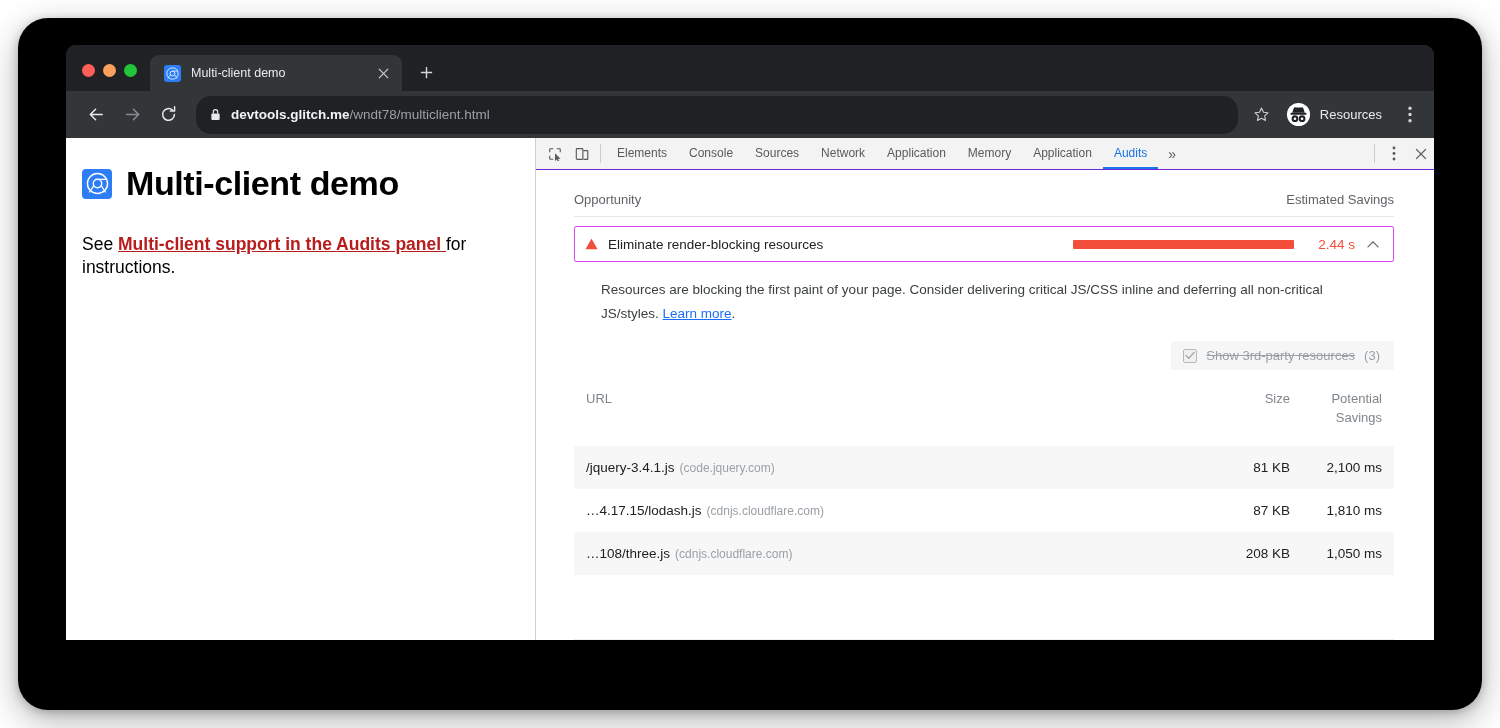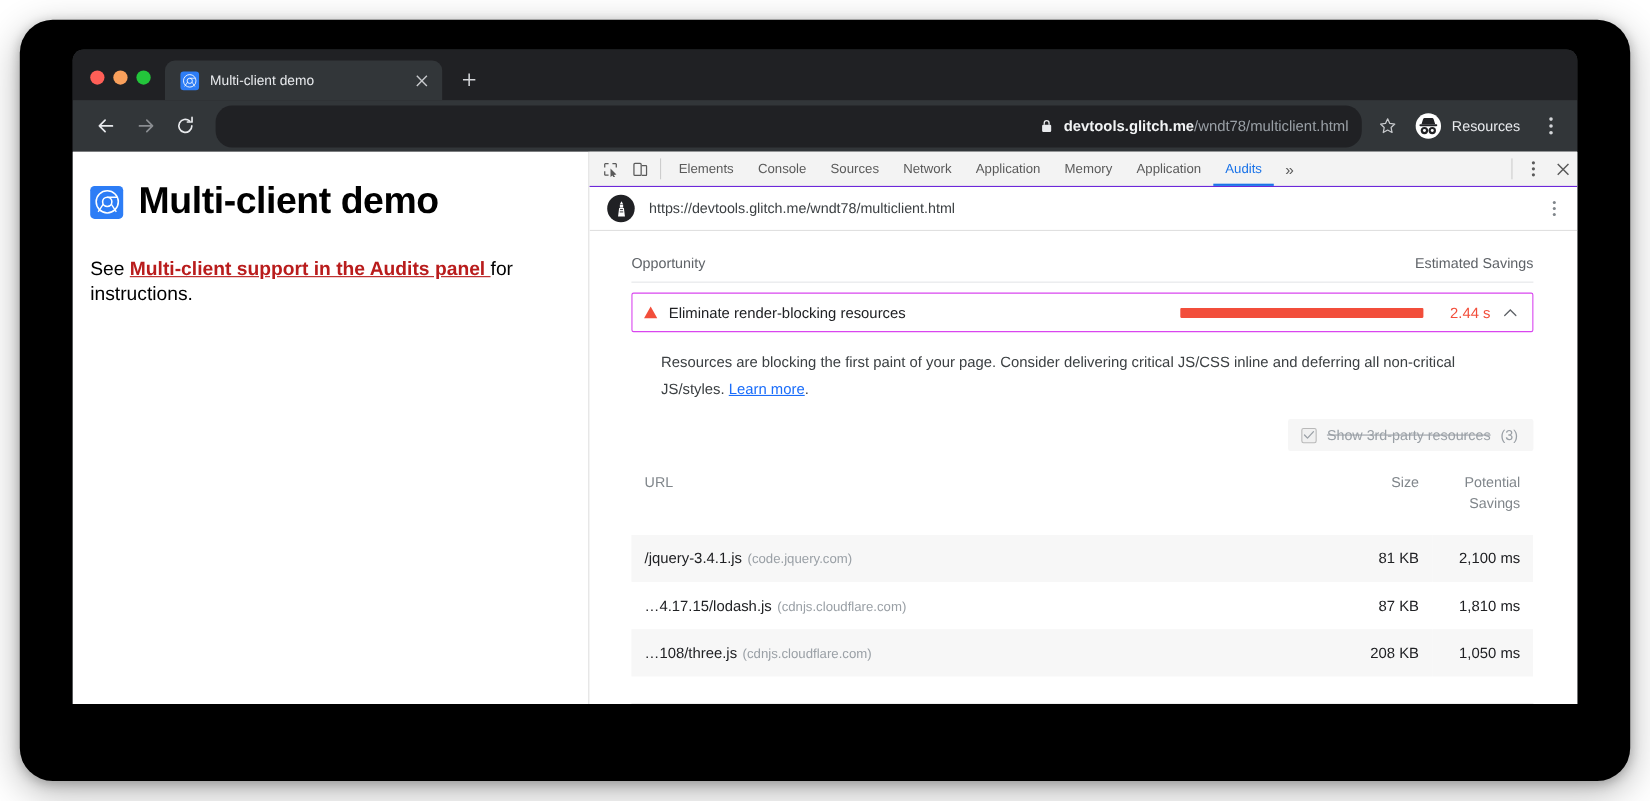--- a/index.html
+++ b/index.html
@@ -115,21 +115,20 @@
     flex: 1 1 auto;
     height: 38px;
     margin: 0 6px 0 8px;
     background: #202124;
     border-radius: 15px;
     display: flex;
     align-items: center;
     padding: 0 12px 0 14px;
     gap: 10px;
     min-width: 0;
-    justify-content: flex-end;
   }
   .omnibox-url {
     font-size: 13.5px;
     color: #9aa0a6;
     white-space: nowrap;
     overflow: hidden;
     text-overflow: ellipsis;
   }
   .omnibox-url .host { color: #f1f3f4; font-weight: bold; }
   .star-btn {
@@ -578,38 +577,20 @@
         <div class="dt-icon-btn">
           <svg width="12" height="12" viewBox="0 0 13 13">
             <path d="M1.2 1.2 L11.8 11.8 M11.8 1.2 L1.2 11.8" stroke="#5a5a5a" stroke-width="1.45" fill="none"></path>
           </svg>
         </div>
       </div>
 
 
       <div class="report">
 
-        <div class="report-head">
-          <span class="lh-logo">
-            <svg width="16" height="16" viewBox="0 0 18 18">
-              <path d="M9 1.2 L10.6 4.2 L7.4 4.2 Z" fill="#ffffff"></path>
-              <rect x="7.3" y="4.6" width="3.4" height="3" fill="#ffffff"></rect>
-              <path d="M6.6 8 H11.4 L12.5 16.6 H5.5 Z" fill="#ffffff"></path>
-              <path d="M7.5 9.6 H10.5 M7.2 12 H10.8" stroke="#202124" stroke-width="0.9"></path>
-            </svg>
-          </span>
-          <span class="report-url">https://devtools.glitch.me/wndt78/multiclient.html</span>
-          <span class="report-kebab">
-            <svg width="4" height="15" viewBox="0 0 4 16">
-              <circle cx="2" cy="2.2" r="1.5" fill="#80868b"></circle>
-              <circle cx="2" cy="8" r="1.5" fill="#80868b"></circle>
-              <circle cx="2" cy="13.8" r="1.5" fill="#80868b"></circle>
-            </svg>
-          </span>
-        </div>
 
         <div class="report-body">
 
           <div class="opp-header">
             <span>Opportunity</span>
             <span>Estimated Savings</span>
           </div>
 
           <div class="opp-row">
             <span class="warn-icon">

